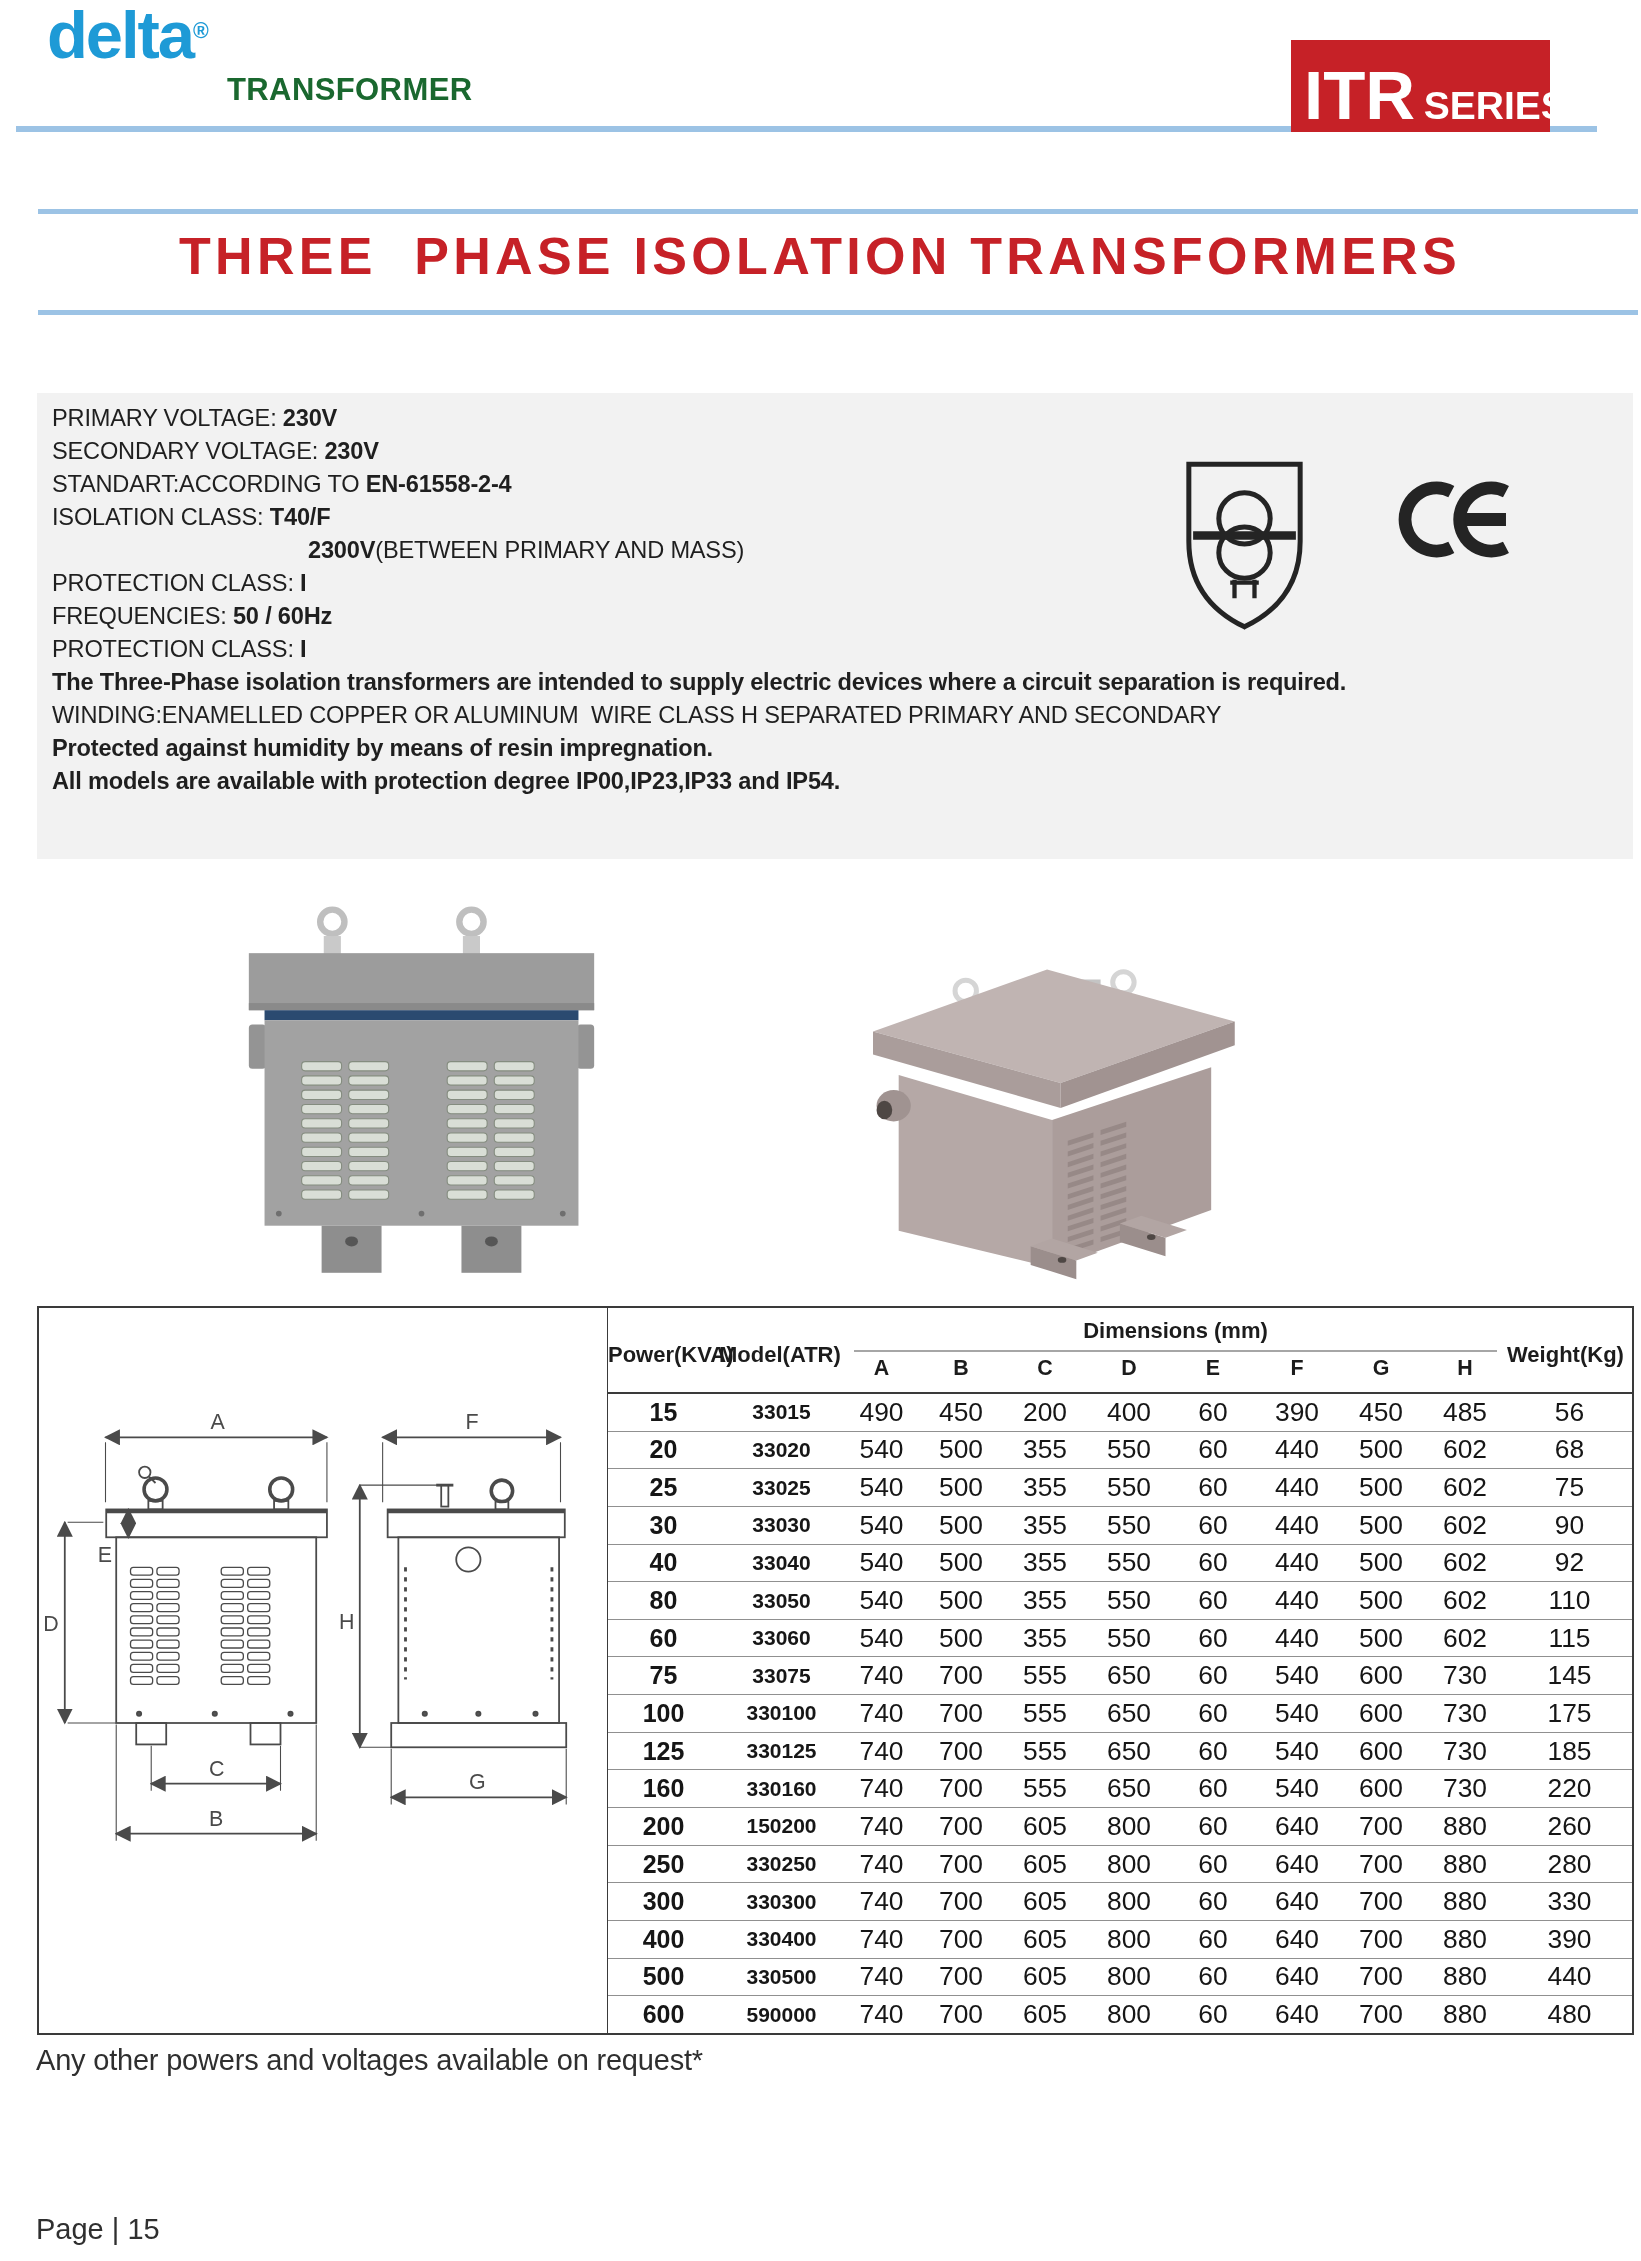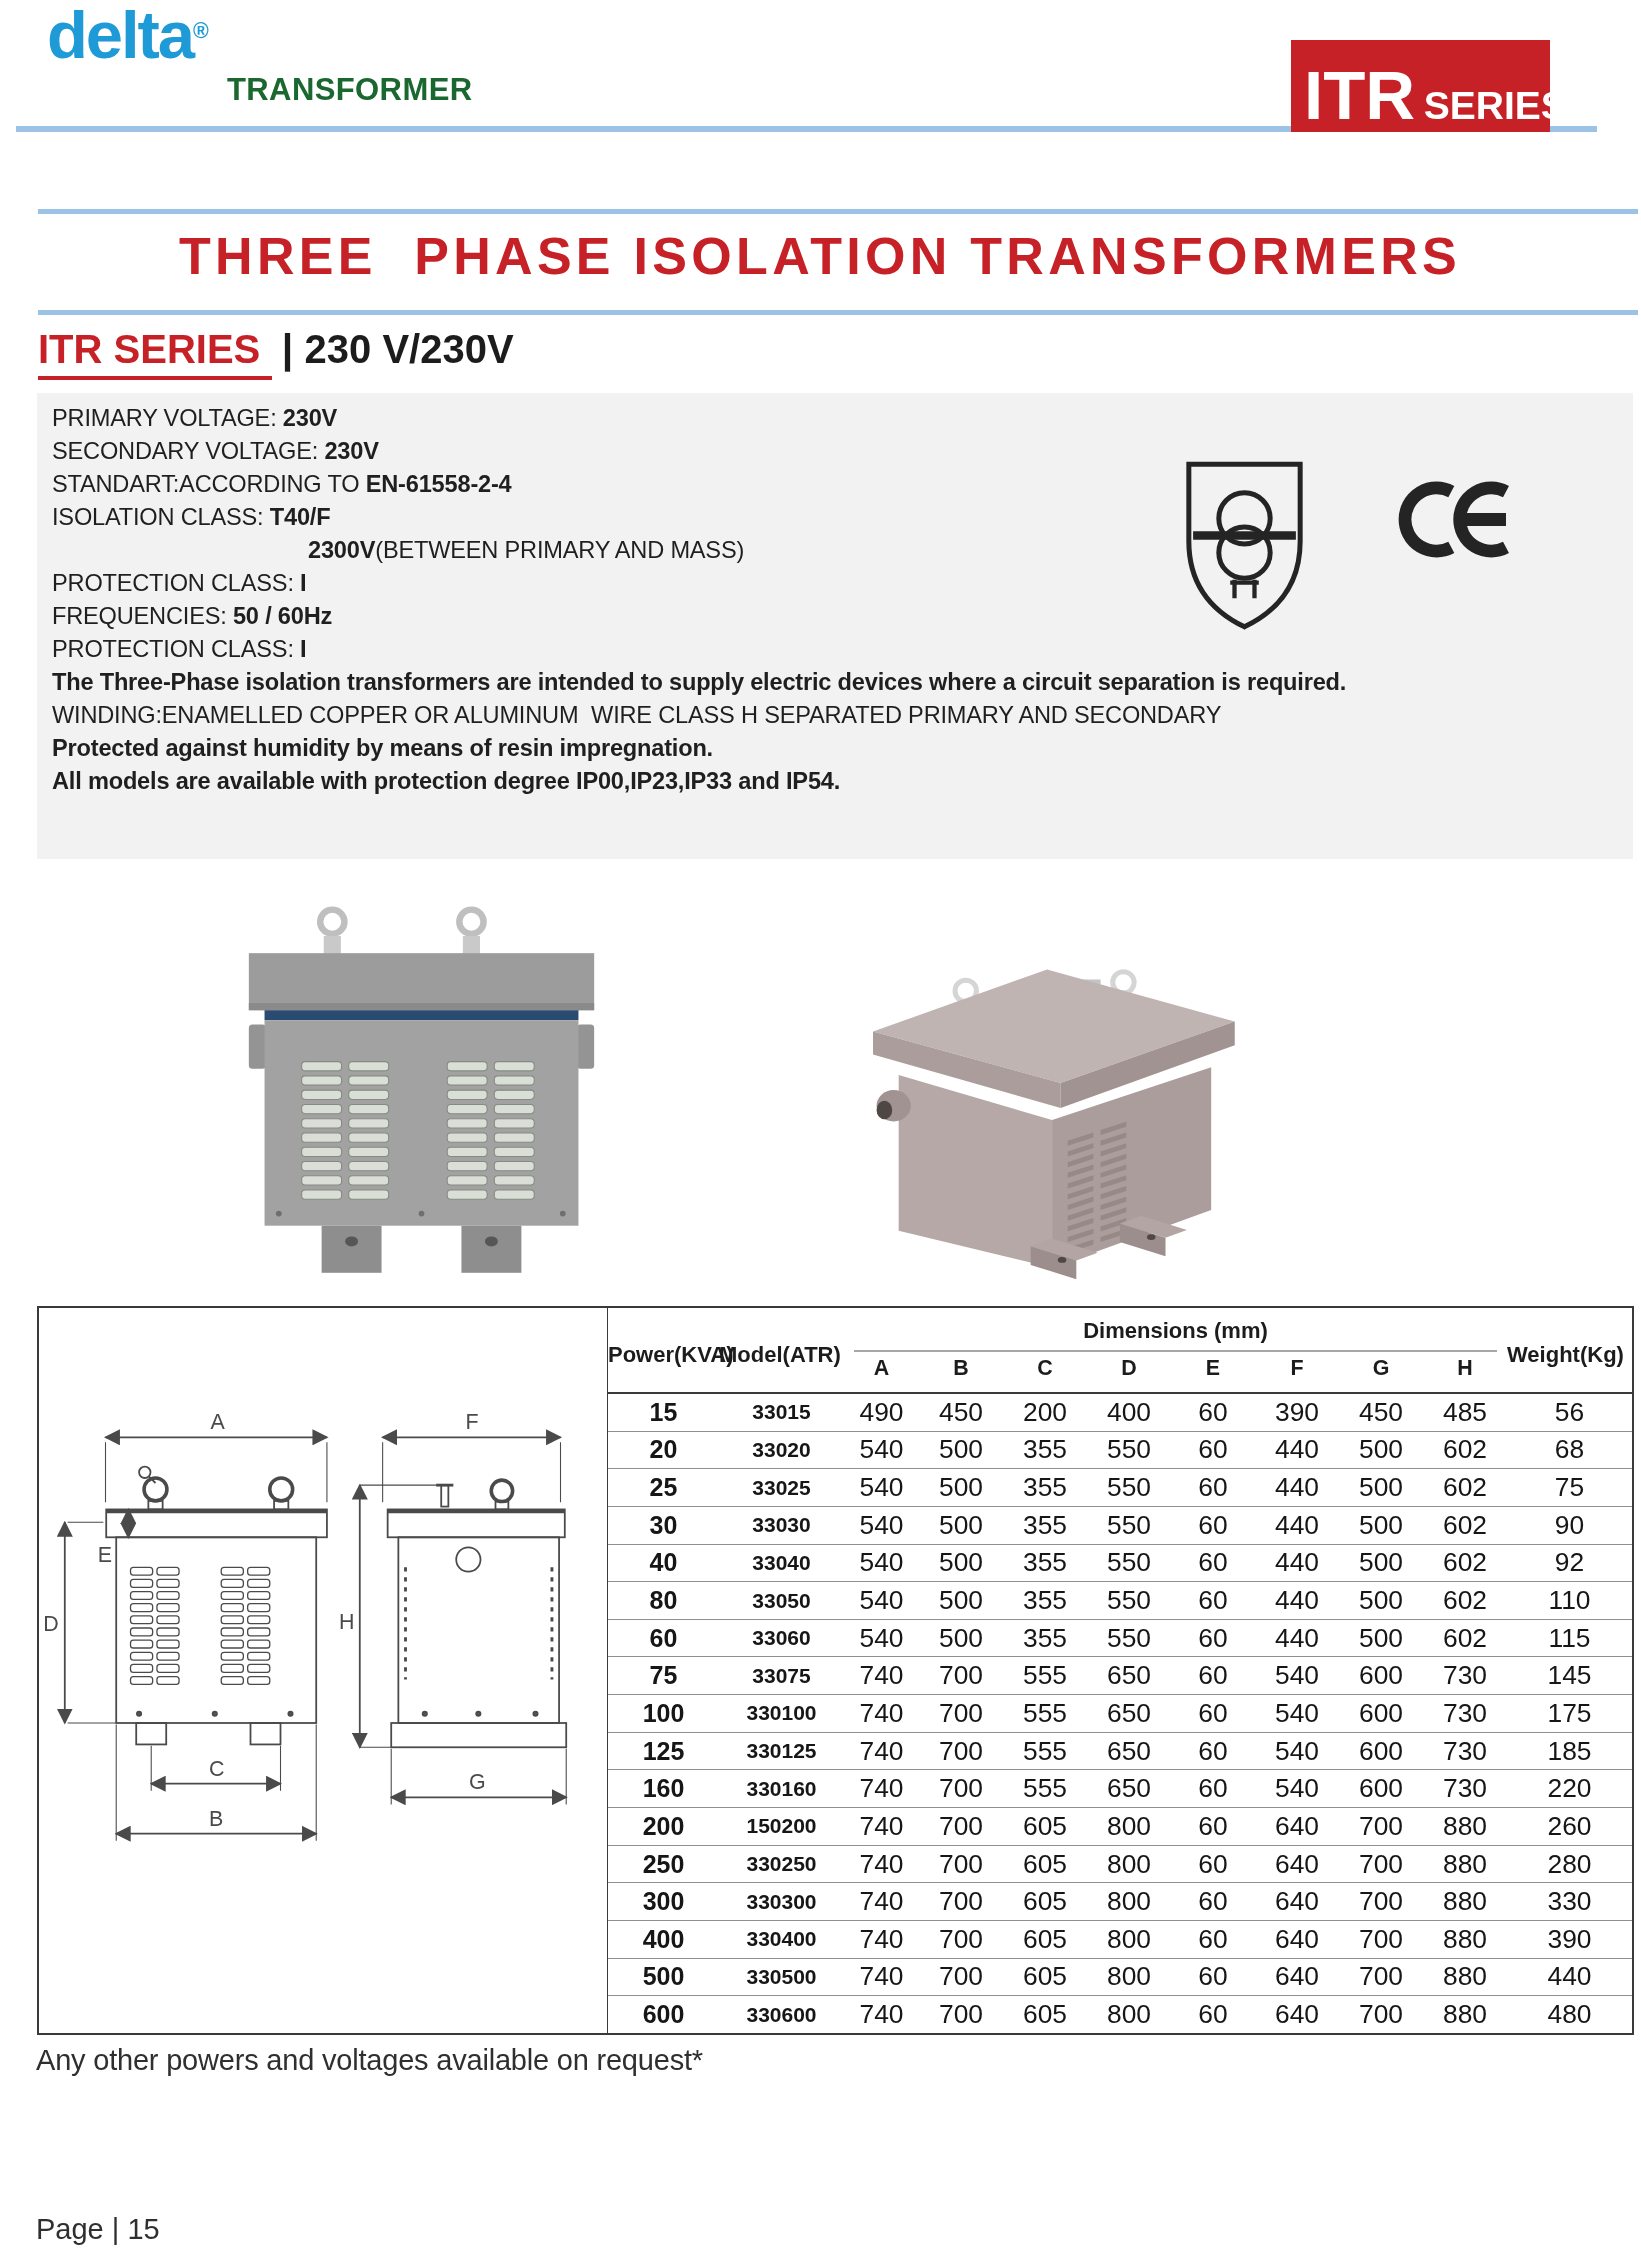--- a/index.html
+++ b/index.html
@@ -72,25 +72,20 @@
     <span class="b1">ITR</span>
     <span class="b2">SERIES</span>
   </div>
 
   <div class="rule" style="left:16.4px;top:126px;width:1581px;height:5.7px;"></div>
 
   <div class="rule" style="left:38px;top:209px;width:1600px;height:5px;"></div>
   <div class="abs page-title" style="left:38px;top:230px;width:1564px;">THREE  PHASE ISOLATION TRANSFORMERS</div>
   <div class="rule" style="left:38px;top:310px;width:1600px;height:5px;"></div>
 
-  <div class="abs subtitle" style="left:38px;top:329px;">
-    <span class="s1">ITR SERIES</span>
-    <span class="s2">|</span>
-    <span class="s3">230 V/230V</span>
-  </div>
 
   <div class="abs spec-panel" style="left:37px;top:393px;width:1596px;height:466px;">
     <div class="spec-lines">
         <div class="spec-line"><span>PRIMARY VOLTAGE: </span><span class="b">230V</span><span></span></div>
         <div class="spec-line"><span>SECONDARY VOLTAGE: </span><span class="b">230V</span><span></span></div>
         <div class="spec-line"><span>STANDART:ACCORDING TO </span><span class="b">EN-61558-2-4</span><span></span></div>
         <div class="spec-line"><span>ISOLATION CLASS: </span><span class="b">T40/F</span><span></span></div>
         <div class="spec-line indent"><span></span><span class="b">2300V</span><span>(BETWEEN PRIMARY AND MASS)</span></div>
         <div class="spec-line"><span>PROTECTION CLASS: </span><span class="b">I</span><span></span></div>
         <div class="spec-line"><span>FREQUENCIES: </span><span class="b">50 / 60Hz</span><span></span></div>
@@ -577,21 +572,21 @@
             <div class="tcell">605</div>
             <div class="tcell">800</div>
             <div class="tcell">60</div>
             <div class="tcell">640</div>
             <div class="tcell">700</div>
             <div class="tcell">880</div>
             <div class="tcell">440</div>
           </div>
           <div class="trow grid-cols">
             <div class="tcell power">600</div>
-            <div class="tcell model">330600</div>
+            <div class="tcell model">590000</div>
             <div class="tcell">740</div>
             <div class="tcell">700</div>
             <div class="tcell">605</div>
             <div class="tcell">800</div>
             <div class="tcell">60</div>
             <div class="tcell">640</div>
             <div class="tcell">700</div>
             <div class="tcell">880</div>
             <div class="tcell">480</div>
           </div>

